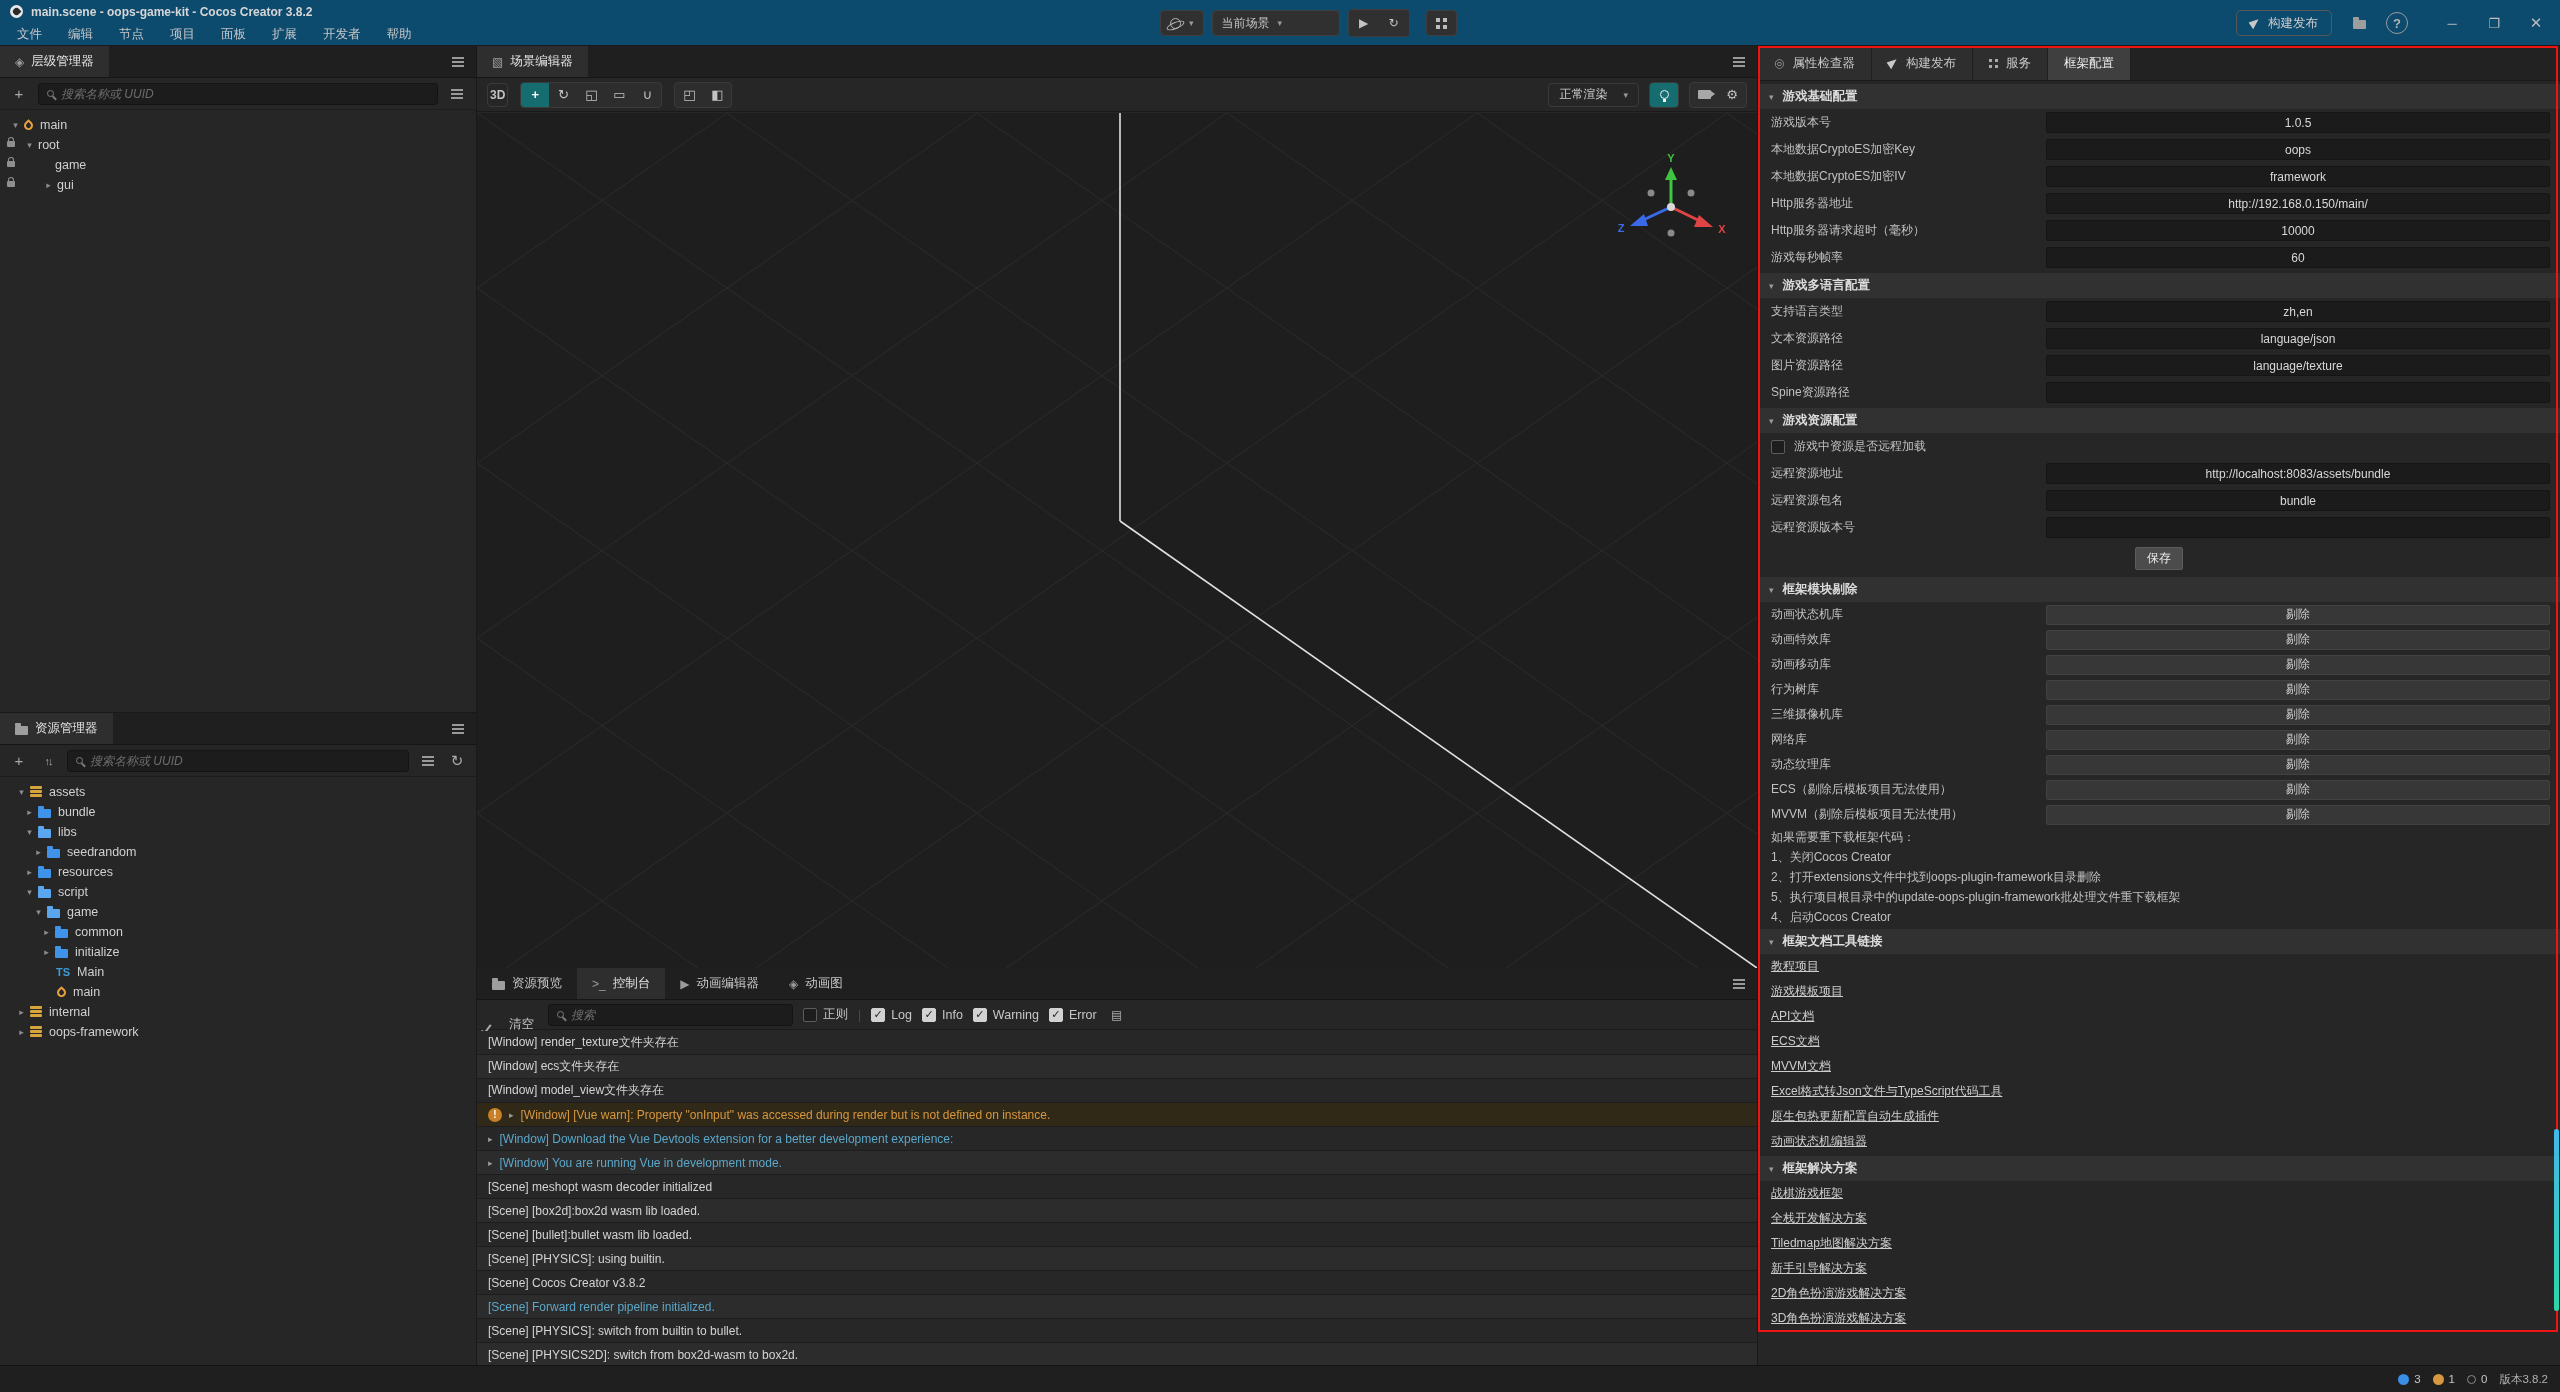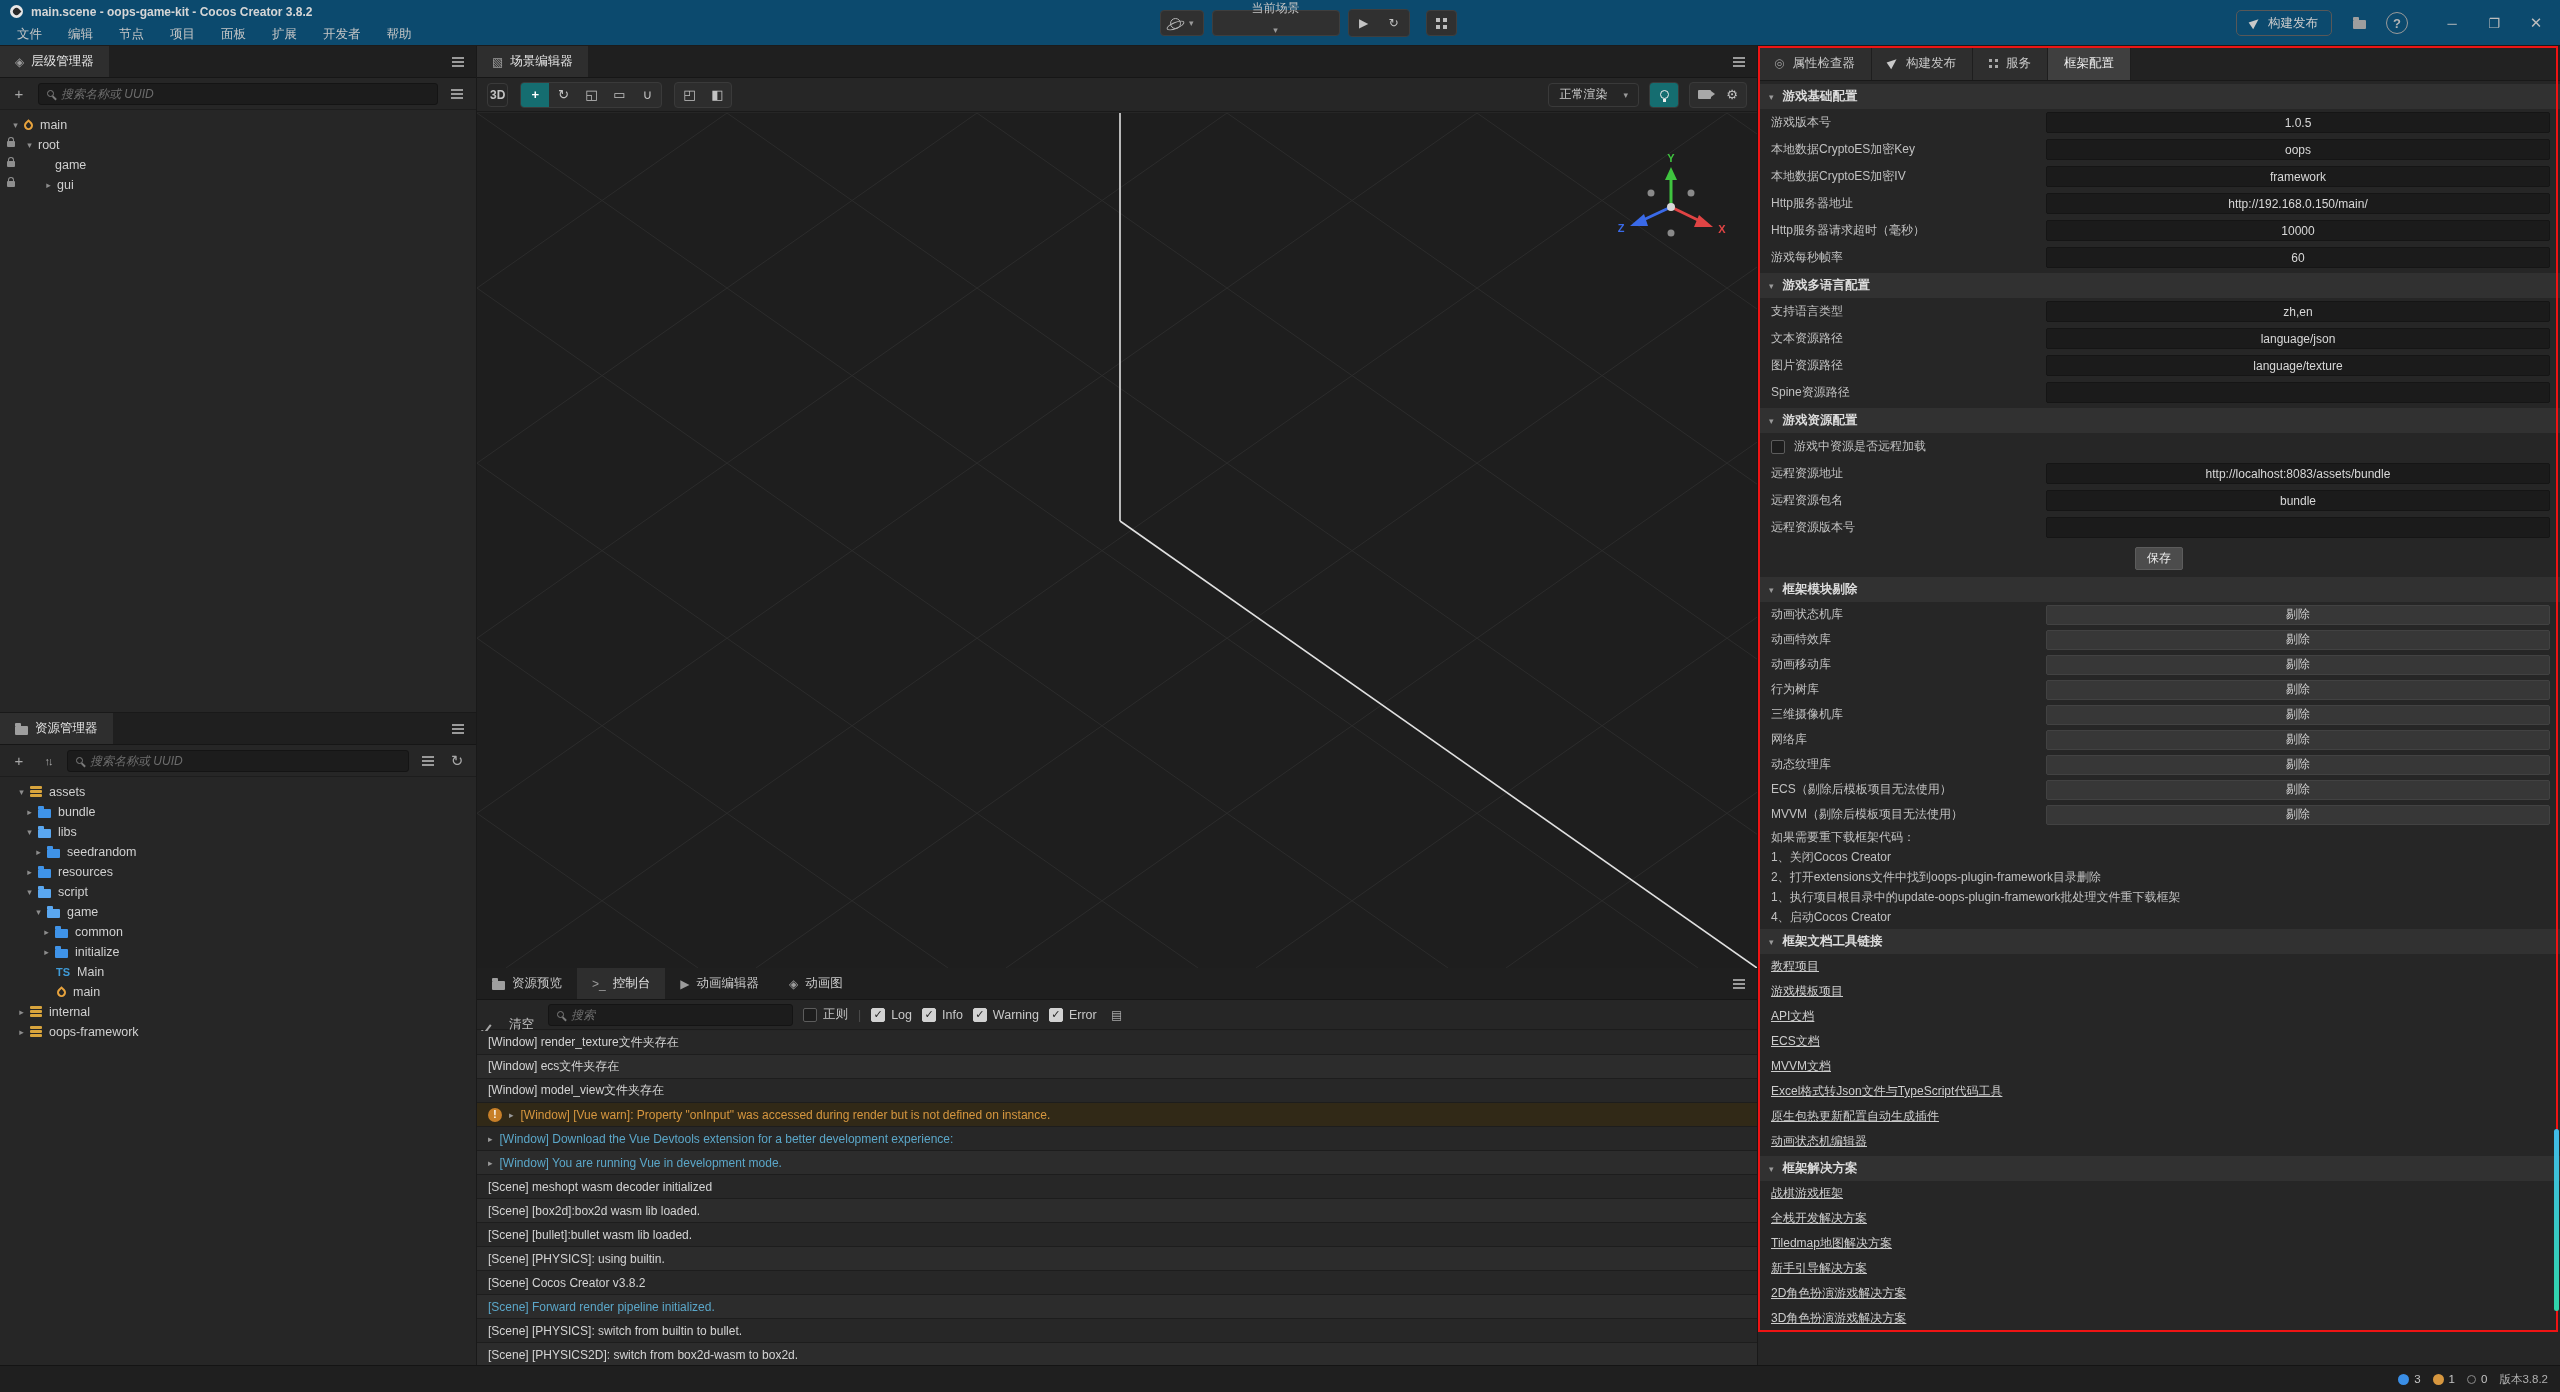--- a/index.html
+++ b/index.html
@@ -159,21 +159,21 @@
       <span class="menu-item">面板</span>
       <span class="menu-item">扩展</span>
       <span class="menu-item">开发者</span>
       <span class="menu-item">帮助</span>
     </nav>
     <div class="center-controls">
       <div class="hbtn">
         <span class="ic ic-planet"></span>
         <span class="chevdn">▾</span>
       </div>
-      <div class="hbtn" style="min-width:128px; justify-content:flex-end;flex-direction:column;">
+      <div class="hbtn" style="min-width:128px; justify-content:flex-start;">
         <span>当前场景</span>
         <span class="chevdn">▾</span>
       </div>
       <div class="hgroup">
         <div class="hbtn">▶</div>
         <div class="hbtn">↻</div>
       </div>
       <div class="hbtn" style="margin-left:8px;">
         <span class="ic ic-qr"></span>
       </div>
@@ -720,21 +720,21 @@
       <span class="pbtn">剔除</span>
     </div>
   </div>
       <div>
     <div class="inote">如果需要重下载框架代码：</div>
 
     <div class="inote">1、关闭Cocos Creator</div>
 
     <div class="inote">2、打开extensions文件中找到oops-plugin-framework目录删除</div>
 
-    <div class="inote">1、执行项目根目录中的update-oops-plugin-framework批处理文件重下载框架</div>
+    <div class="inote">5、执行项目根目录中的update-oops-plugin-framework批处理文件重下载框架</div>
 
     <div class="inote">4、启动Cocos Creator</div>
   </div>
 
       <div class="isec">
         <span class="chev">▾</span>
         <span>框架文档工具链接</span>
       </div>
       <div>
     <div class="ilink">

